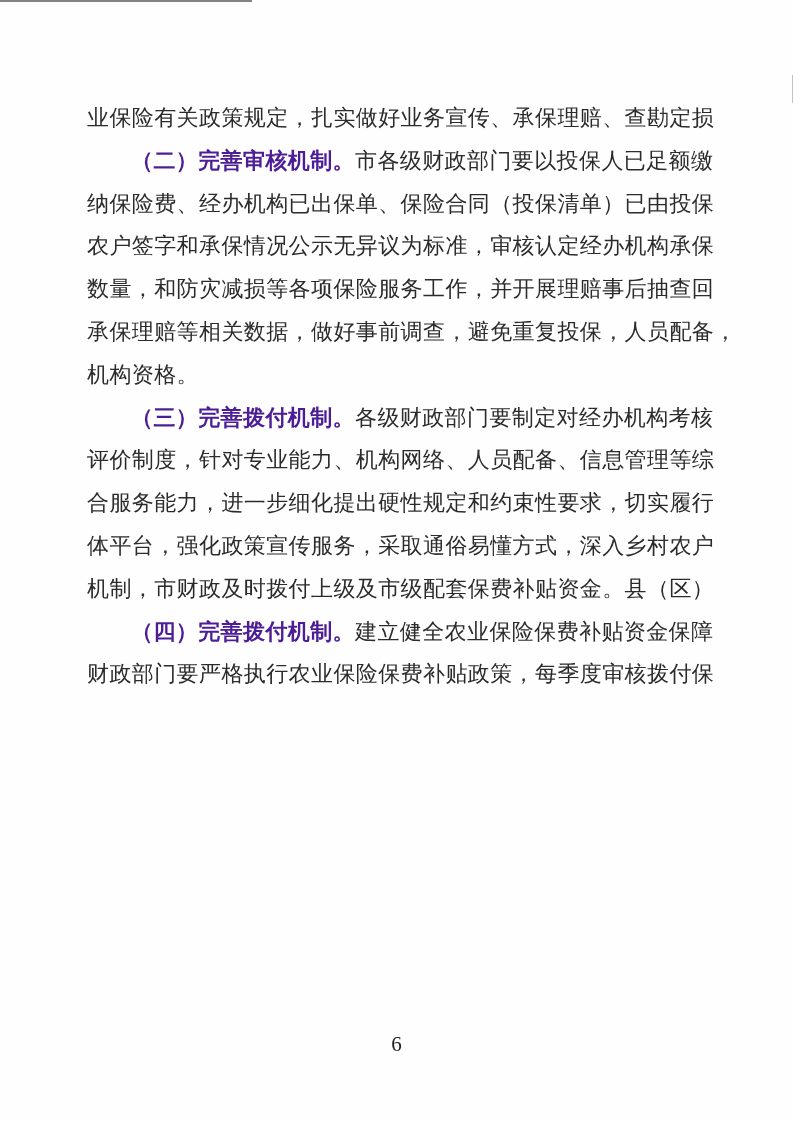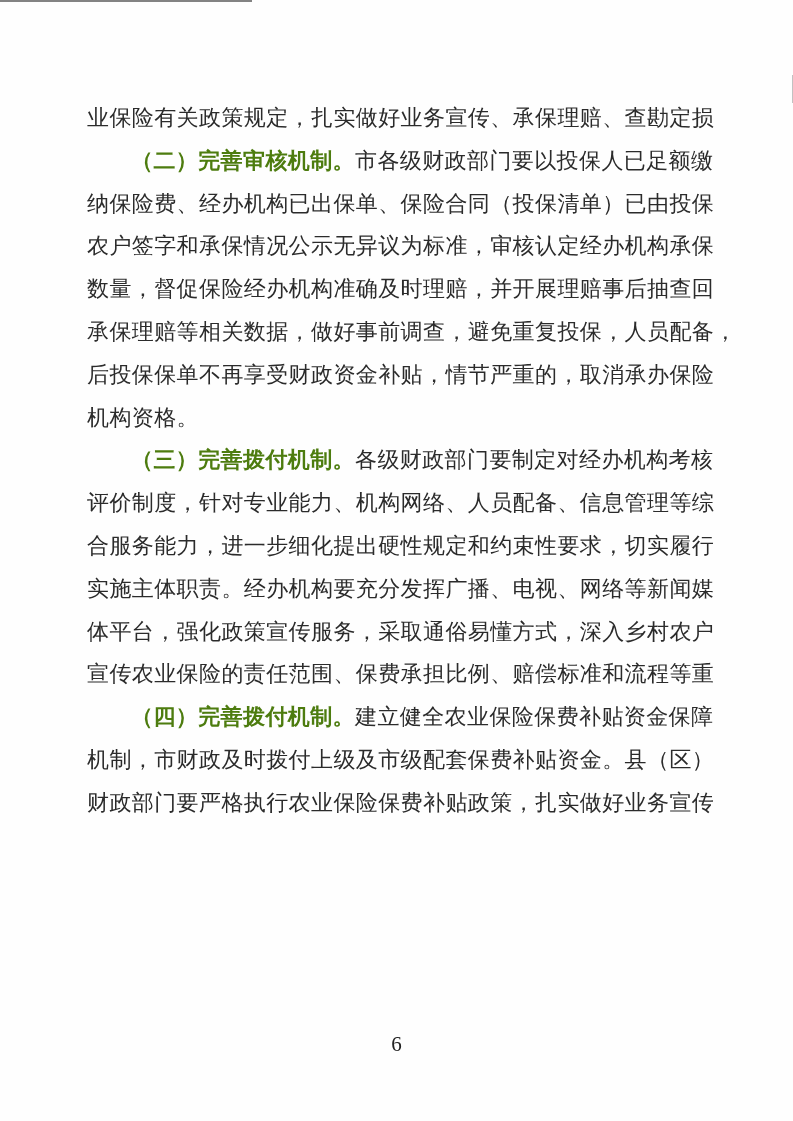--- a/index.html
+++ b/index.html
@@ -46,21 +46,21 @@
     font-size: 22px;
     letter-spacing: 0.4px;
     white-space: nowrap;
     text-align: left;
   }
   .line.indent {
     padding-left: 44px; 
   }
   .line .bold {
     font-weight: 700;
-    color: #4d7c0f;
+    color: #4c1d95;
     text-align: center;
   }
   .page-number {
     position: absolute;
     top: 1032px;
     left: 0;
     width: 100%;
     text-align: center;
     font-size: 21px;
     color: #222222;
@@ -70,28 +70,25 @@
 <body>
 
 <div class="page">
   <div class="artifact-top"></div>
   <div class="artifact-right"></div>
   <div class="text-block" id="text-block">
       <div class="line"><span>业保险有关政策规定，扎实做好业务宣传、承保理赔、查勘定损</span></div>
       <div class="line indent"><span class="bold">（二）完善审核机制。</span><span>市各级财政部门要以投保人已足额缴</span></div>
       <div class="line"><span>纳保险费、经办机构已出保单、保险合同（投保清单）已由投保</span></div>
       <div class="line"><span>农户签字和承保情况公示无异议为标准，审核认定经办机构承保</span></div>
-      <div class="line"><span>数量，督促保险经办机构准确及时理赔，并开展理赔事后抽查回</span></div>
+      <div class="line"><span>数量，和防灾减损等各项保险服务工作，并开展理赔事后抽查回</span></div>
       <div class="line"><span>承保理赔等相关数据，做好事前调查，避免重复投保，人员配备，</span></div>
-      <div class="line"><span>后投保保单不再享受财政资金补贴，情节严重的，取消承办保险</span></div>
       <div class="line"><span>机构资格。</span></div>
       <div class="line indent"><span class="bold">（三）完善拨付机制。</span><span>各级财政部门要制定对经办机构考核</span></div>
       <div class="line"><span>评价制度，针对专业能力、机构网络、人员配备、信息管理等综</span></div>
       <div class="line"><span>合服务能力，进一步细化提出硬性规定和约束性要求，切实履行</span></div>
-      <div class="line"><span>实施主体职责。经办机构要充分发挥广播、电视、网络等新闻媒</span></div>
       <div class="line"><span>体平台，强化政策宣传服务，采取通俗易懂方式，深入乡村农户</span></div>
-      <div class="line"><span>宣传农业保险的责任范围、保费承担比例、赔偿标准和流程等重</span></div>
+      <div class="line"><span>机制，市财政及时拨付上级及市级配套保费补贴资金。县（区）</span></div>
       <div class="line indent"><span class="bold">（四）完善拨付机制。</span><span>建立健全农业保险保费补贴资金保障</span></div>
-      <div class="line"><span>机制，市财政及时拨付上级及市级配套保费补贴资金。县（区）</span></div>
-      <div class="line"><span>财政部门要严格执行农业保险保费补贴政策，扎实做好业务宣传</span></div>
+      <div class="line"><span>财政部门要严格执行农业保险保费补贴政策，每季度审核拨付保</span></div>
     </div>
   <div class="page-number">6</div>
 </div>
 
 </body></html>

